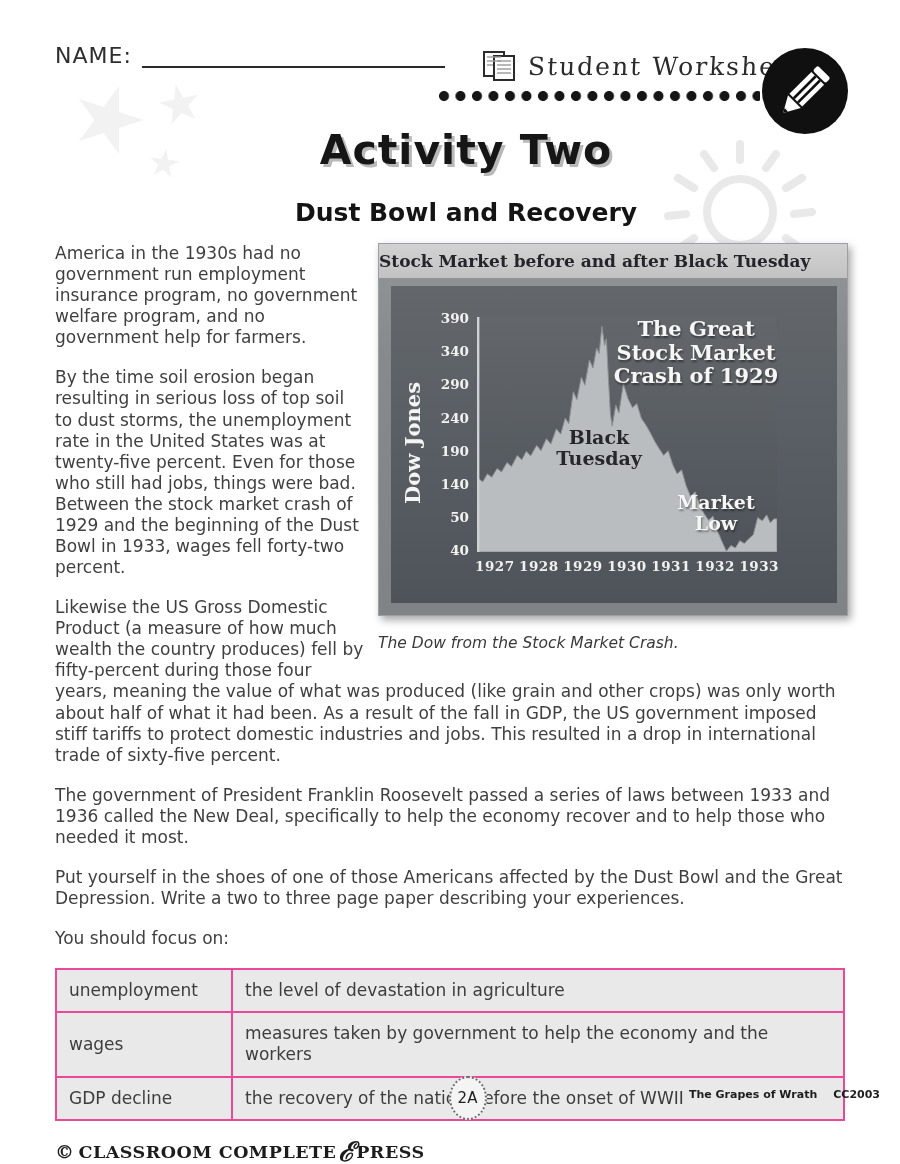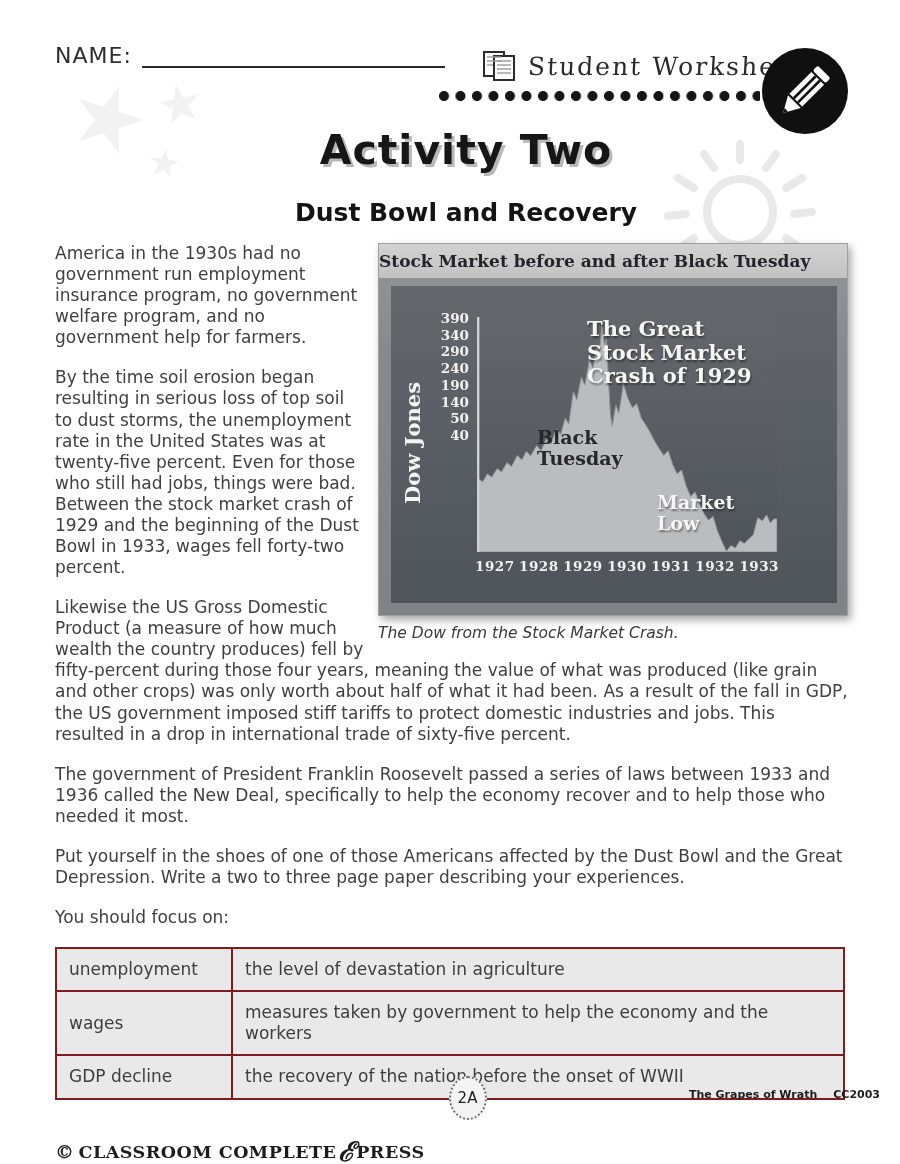--- a/index.html
+++ b/index.html
@@ -42,37 +42,37 @@
                 font-family:"DejaVu Serif","Liberation Serif",serif;font-size:17px;font-weight:600;color:#24242a;}
   .chart-body{padding:8px 12px 14px;height:317px;box-sizing:content-box;}
   .chart-inner{position:relative;width:446px;height:317px;
                background:linear-gradient(180deg,#63676c 0%,#585d63 55%,#505archive 100%);
                background:linear-gradient(180deg,#63676c 0%,#585d63 55%,#4f545a 100%);}
   .dow-label-wrap{position:absolute;left:2px;top:40px;width:40px;height:235px;
                   display:flex;align-items:center;justify-content:center;}
   .dow-label{transform:rotate(-90deg);white-space:nowrap;color:#f4f4f2;
              font-family:"DejaVu Serif","Liberation Serif",serif;font-weight:700;font-size:21px;}
   .y-ticks{position:absolute;left:40px;top:24px;width:38px;height:249px;
-           display:flex;flex-direction:column;justify-content:flex-start;align-items:flex-end;
+           display:flex;flex-direction:column;justify-content:space-between;align-items:flex-end;
            font-family:"DejaVu Serif","Liberation Serif",serif;font-weight:700;font-size:13.5px;color:#f1f1ef;}
   .plot-svg{position:absolute;left:86px;top:31px;width:300px;height:235px;display:block;}
   .x-ticks{position:absolute;left:84px;top:272px;width:304px;display:flex;justify-content:space-between;
            font-family:"DejaVu Serif","Liberation Serif",serif;font-weight:700;font-size:13.5px;color:#f1f1ef;
            letter-spacing:0.5px;}
-  .anno{position:absolute;font-family:"DejaVu Serif","Liberation Serif",serif;font-weight:700;}
+  .anno{position:absolute;text-align:center;font-family:"DejaVu Serif","Liberation Serif",serif;font-weight:700;}
   .anno-crash{left:196px;top:31px;width:218px;font-size:21px;line-height:1.12;color:#f6f6f4;
               text-shadow:1px 2px 2px rgba(0,0,0,0.45);}
   .anno-blacktuesday{left:146px;top:141px;width:124px;font-size:19px;line-height:1.1;color:#26262b;}
   .anno-marketlow{left:266px;top:206px;width:118px;font-size:19px;line-height:1.1;color:#f6f6f4;
                   text-shadow:1px 2px 2px rgba(0,0,0,0.4);}
-  figcaption.chart-caption{margin-top:8px;font-style:italic;font-size:15.5px;color:#3a3a3a;}
+  figcaption.chart-caption{margin-top:18px;font-style:italic;font-size:15.5px;color:#3a3a3a;}
 
   
   table.focus-table{border-collapse:collapse;width:790px;margin-top:12px;background:#e9e9e9;}
-  table.focus-table td{border:2px solid #7f1d1d;font-size:17px;color:#3d3d3d;padding:10px 12px;}
+  table.focus-table td{border:2px solid #ec4899;font-size:17px;color:#3d3d3d;padding:10px 12px;}
   td.term-cell{width:150px;}
 
   
   .footer{position:absolute;left:55px;right:52px;bottom:44px;height:44px;}
   .publisher{position:absolute;left:0;top:8px;font-family:"DejaVu Serif","Liberation Serif",serif;
              font-weight:700;font-size:17.5px;color:#1c1c1c;letter-spacing:0.5px;white-space:nowrap;margin-top:48px;}
   .copyright-symbol{font-size:19px;margin-right:4px;}
   .script-e{font-family:"DejaVu Serif","Liberation Serif",serif;font-style:italic;font-size:27px;
             margin:0 1px 0 2px;vertical-align:-3px;}
   .page-badge{position:absolute;left:50%;top:0;transform:translateX(-50%);

